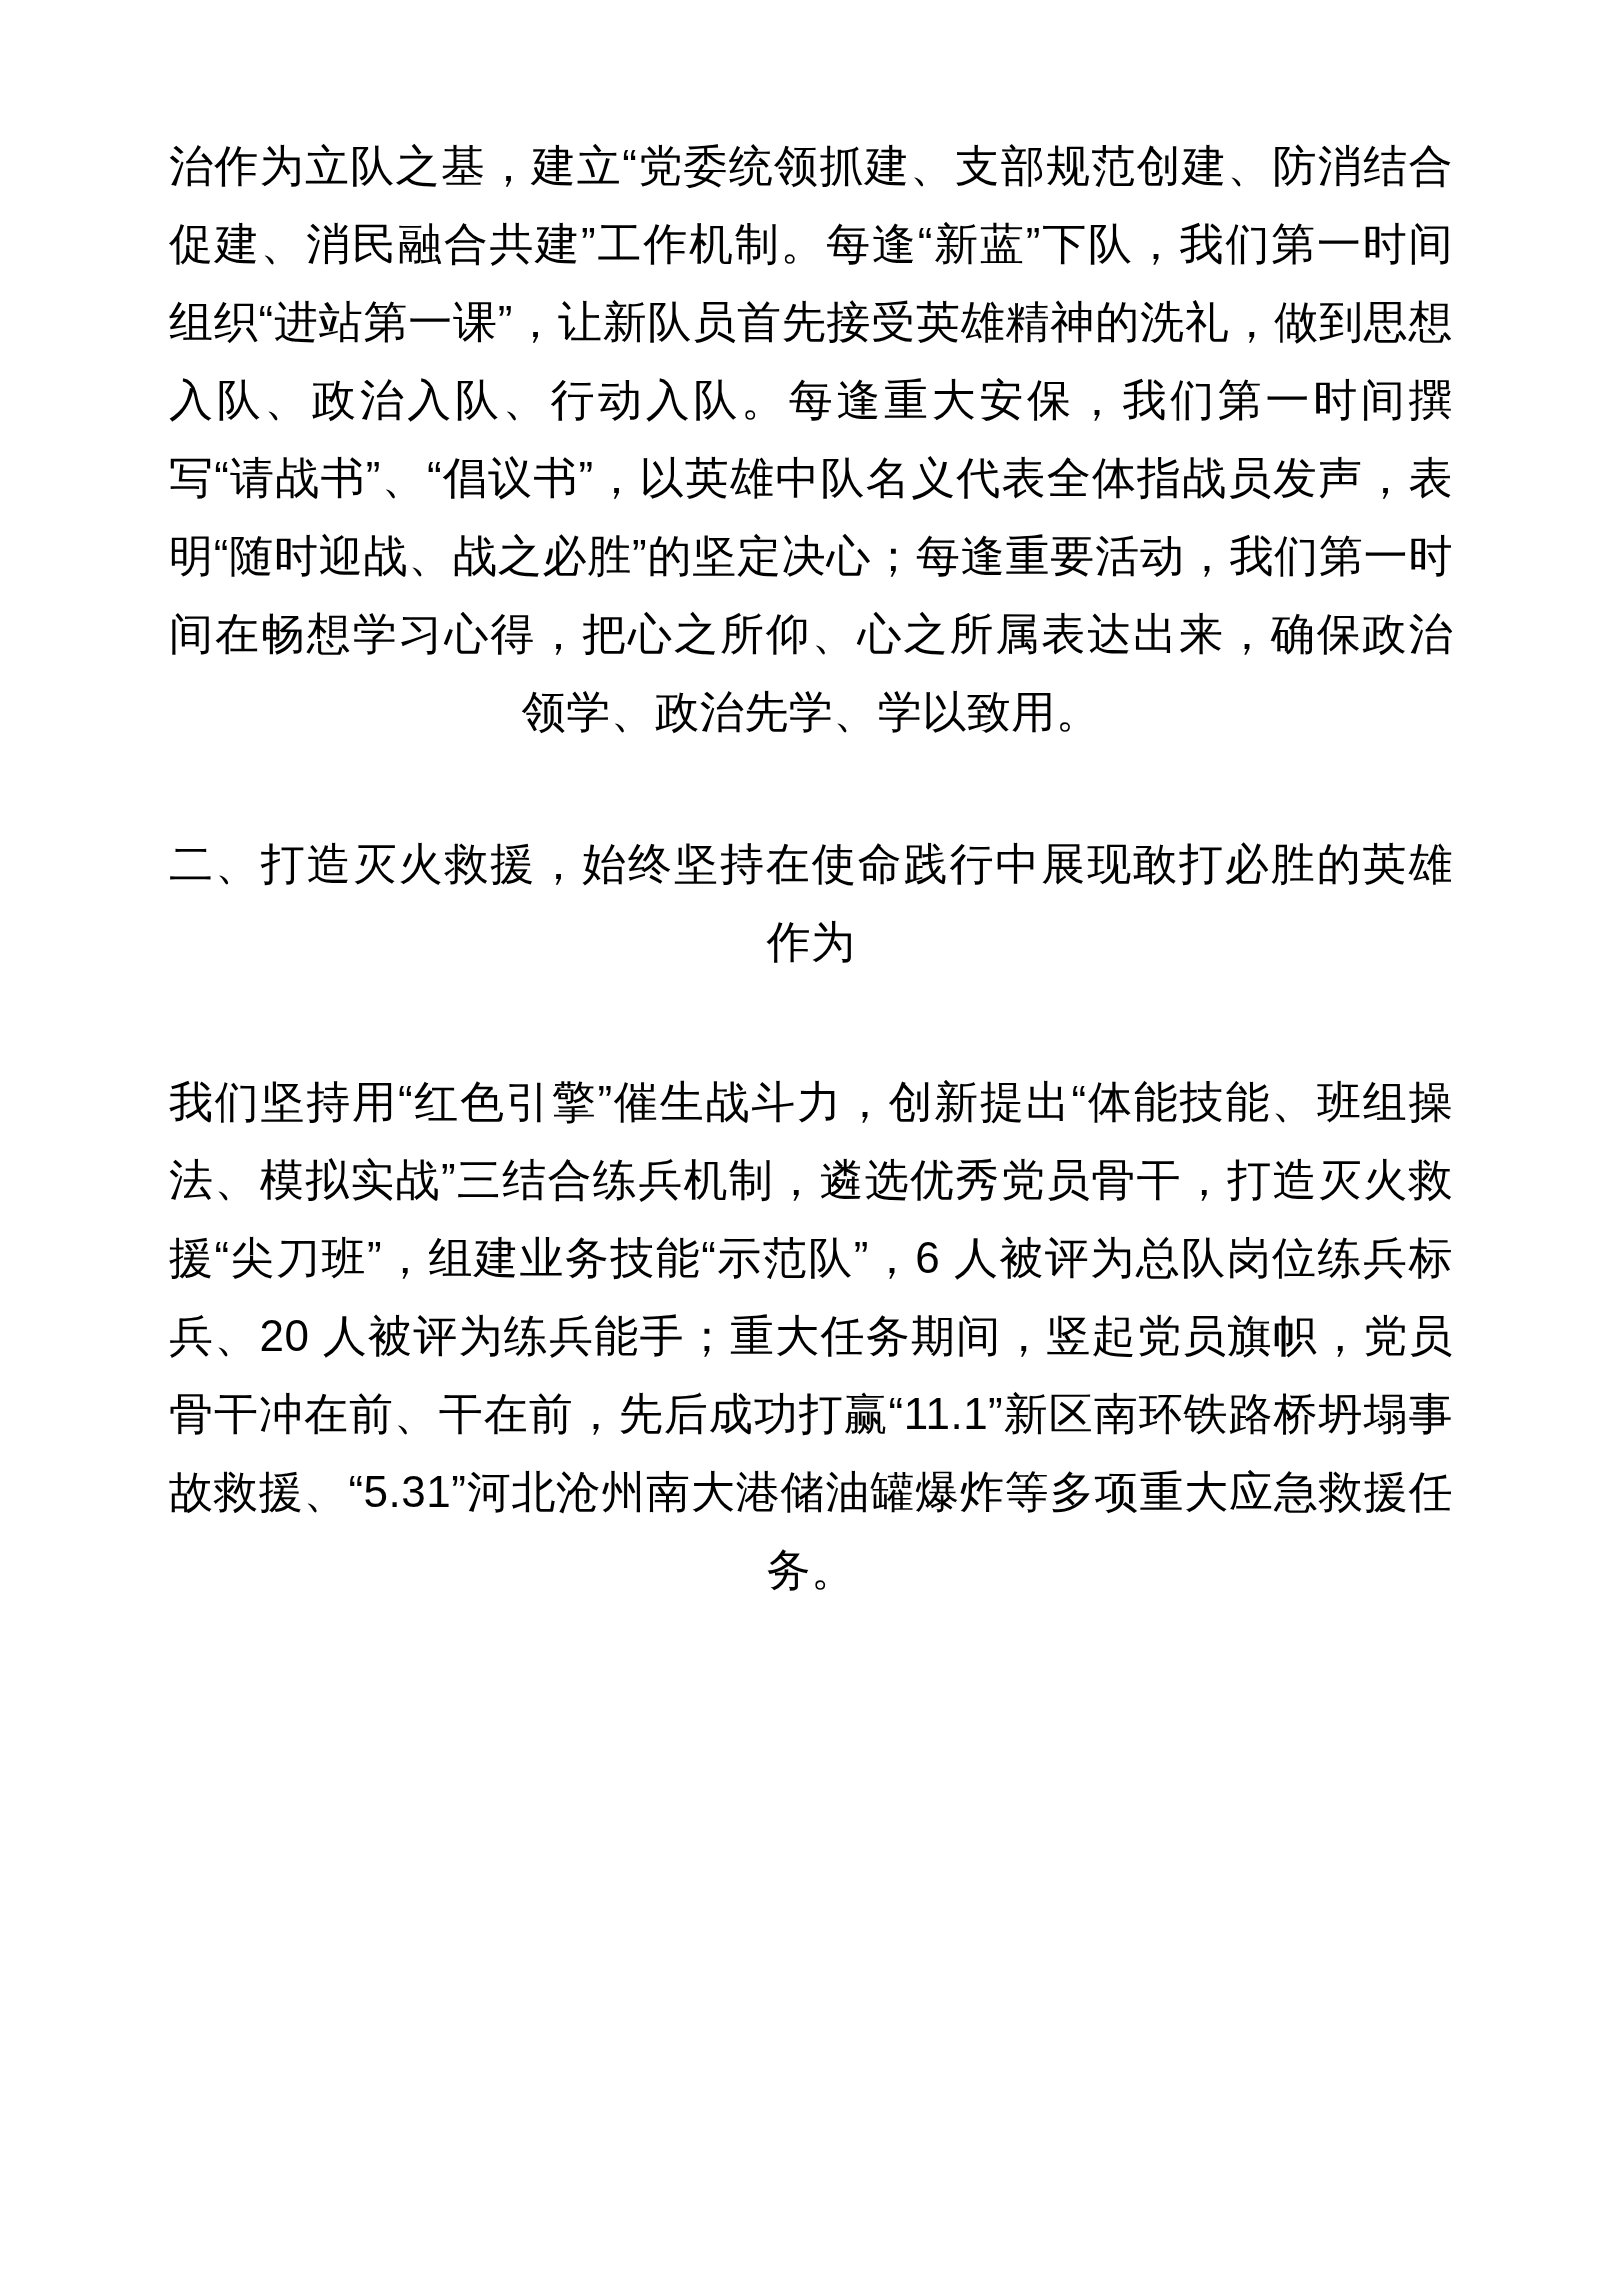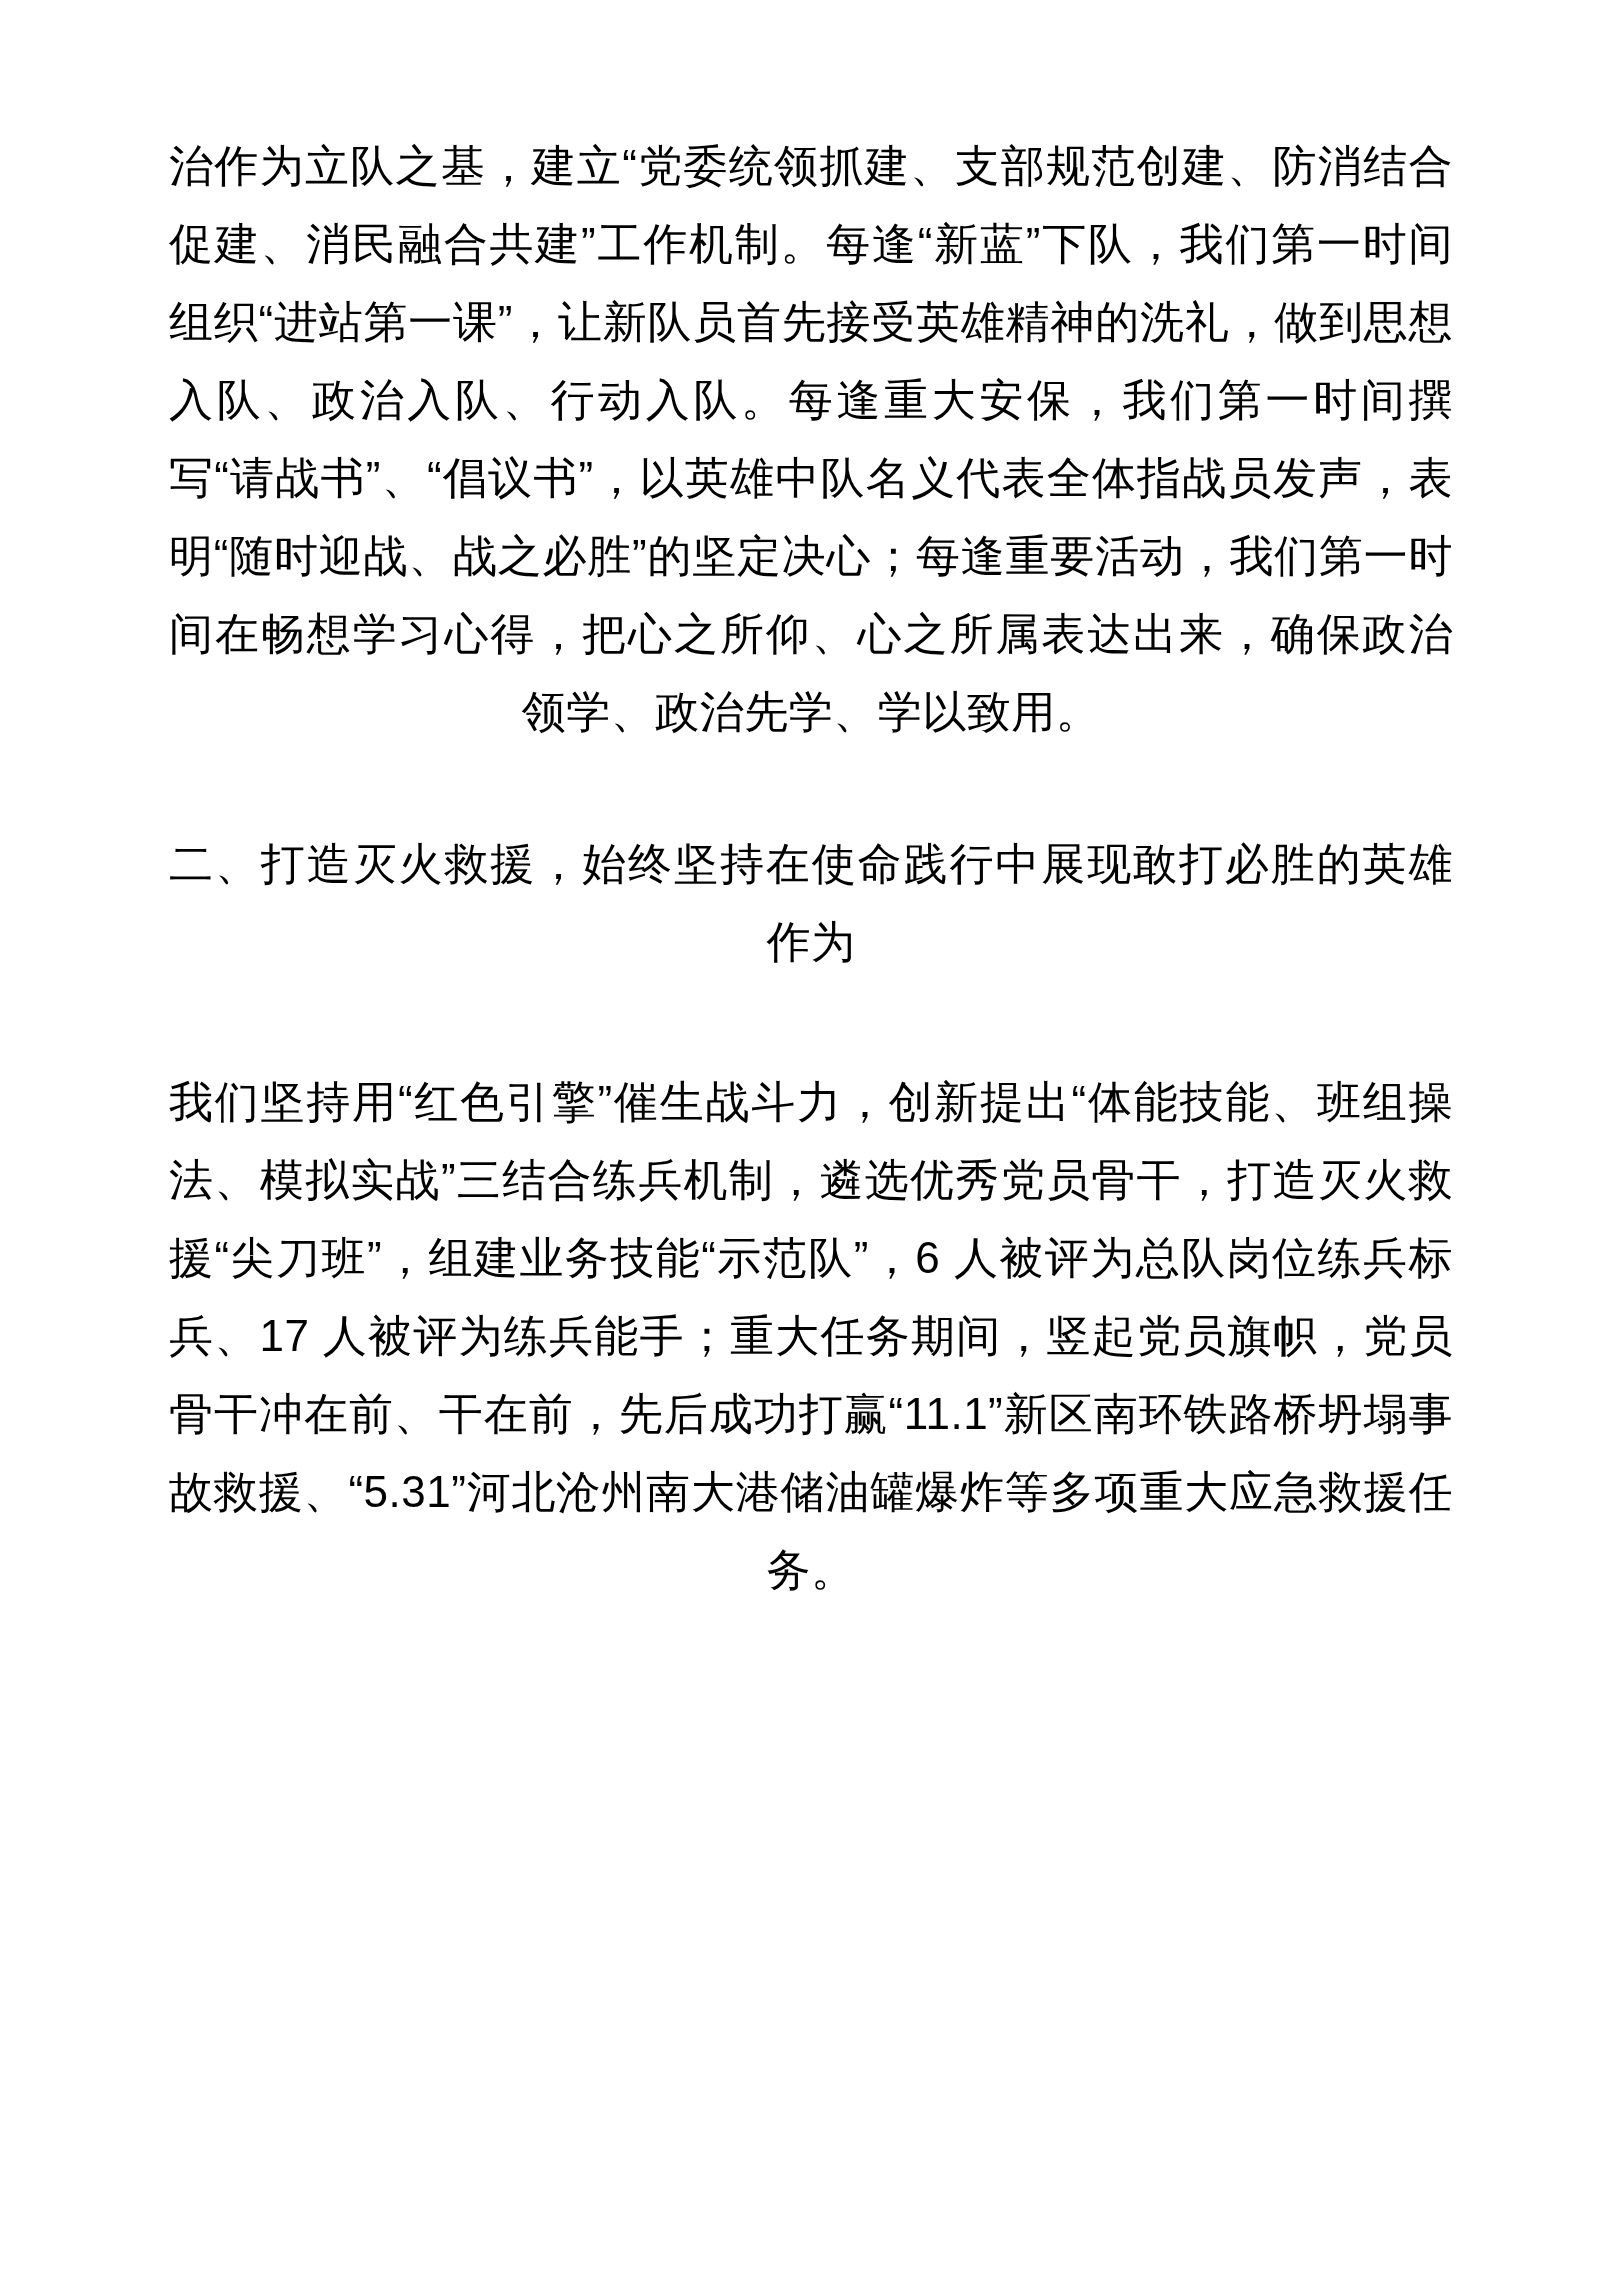--- a/index.html
+++ b/index.html
@@ -60,17 +60,17 @@
   <div class="content">
 
     <p class="para">治作为立队之基，建立“党委统领抓建、支部规范创建、防消结合促建、消民融合共建”工作机制。每逢“新蓝”下队，我们第一时间组织“进站第一课”，让新队员首先接受英雄精神的洗礼，做到思想入队、政治入队、行动入队。每逢重大安保，我们第一时间撰写“请战书”、“倡议书”，以英雄中队名义代表全体指战员发声，表明“随时迎战、战之必胜”的坚定决心；每逢重要活动，我们第一时间在畅想学习心得，把心之所仰、心之所属表达出来，确保政治领学、政治先学、学以致用。</p>
 
     <div class="gap-after-para1"></div>
 
     <p class="heading">二、打造灭火救援，始终坚持在使命践行中展现敢打必胜的英雄作为</p>
 
     <div class="gap-after-heading"></div>
 
-    <p class="para">我们坚持用“红色引擎”催生战斗力，创新提出“体能技能、班组操法、模拟实战”三结合练兵机制，遴选优秀党员骨干，打造灭火救援“尖刀班”，组建业务技能“示范队”，6 人被评为总队岗位练兵标兵、17 人被评为练兵能手；重大任务期间，竖起党员旗帜，党员骨干冲在前、干在前，先后成功打赢“11.1”新区南环铁路桥坍塌事故救援、“5.31”河北沧州南大港储油罐爆炸等多项重大应急救援任务。</p>
+    <p class="para">我们坚持用“红色引擎”催生战斗力，创新提出“体能技能、班组操法、模拟实战”三结合练兵机制，遴选优秀党员骨干，打造灭火救援“尖刀班”，组建业务技能“示范队”，6 人被评为总队岗位练兵标兵、20 人被评为练兵能手；重大任务期间，竖起党员旗帜，党员骨干冲在前、干在前，先后成功打赢“11.1”新区南环铁路桥坍塌事故救援、“5.31”河北沧州南大港储油罐爆炸等多项重大应急救援任务。</p>
 
   </div>
 </div>
 
 
 </body></html>

